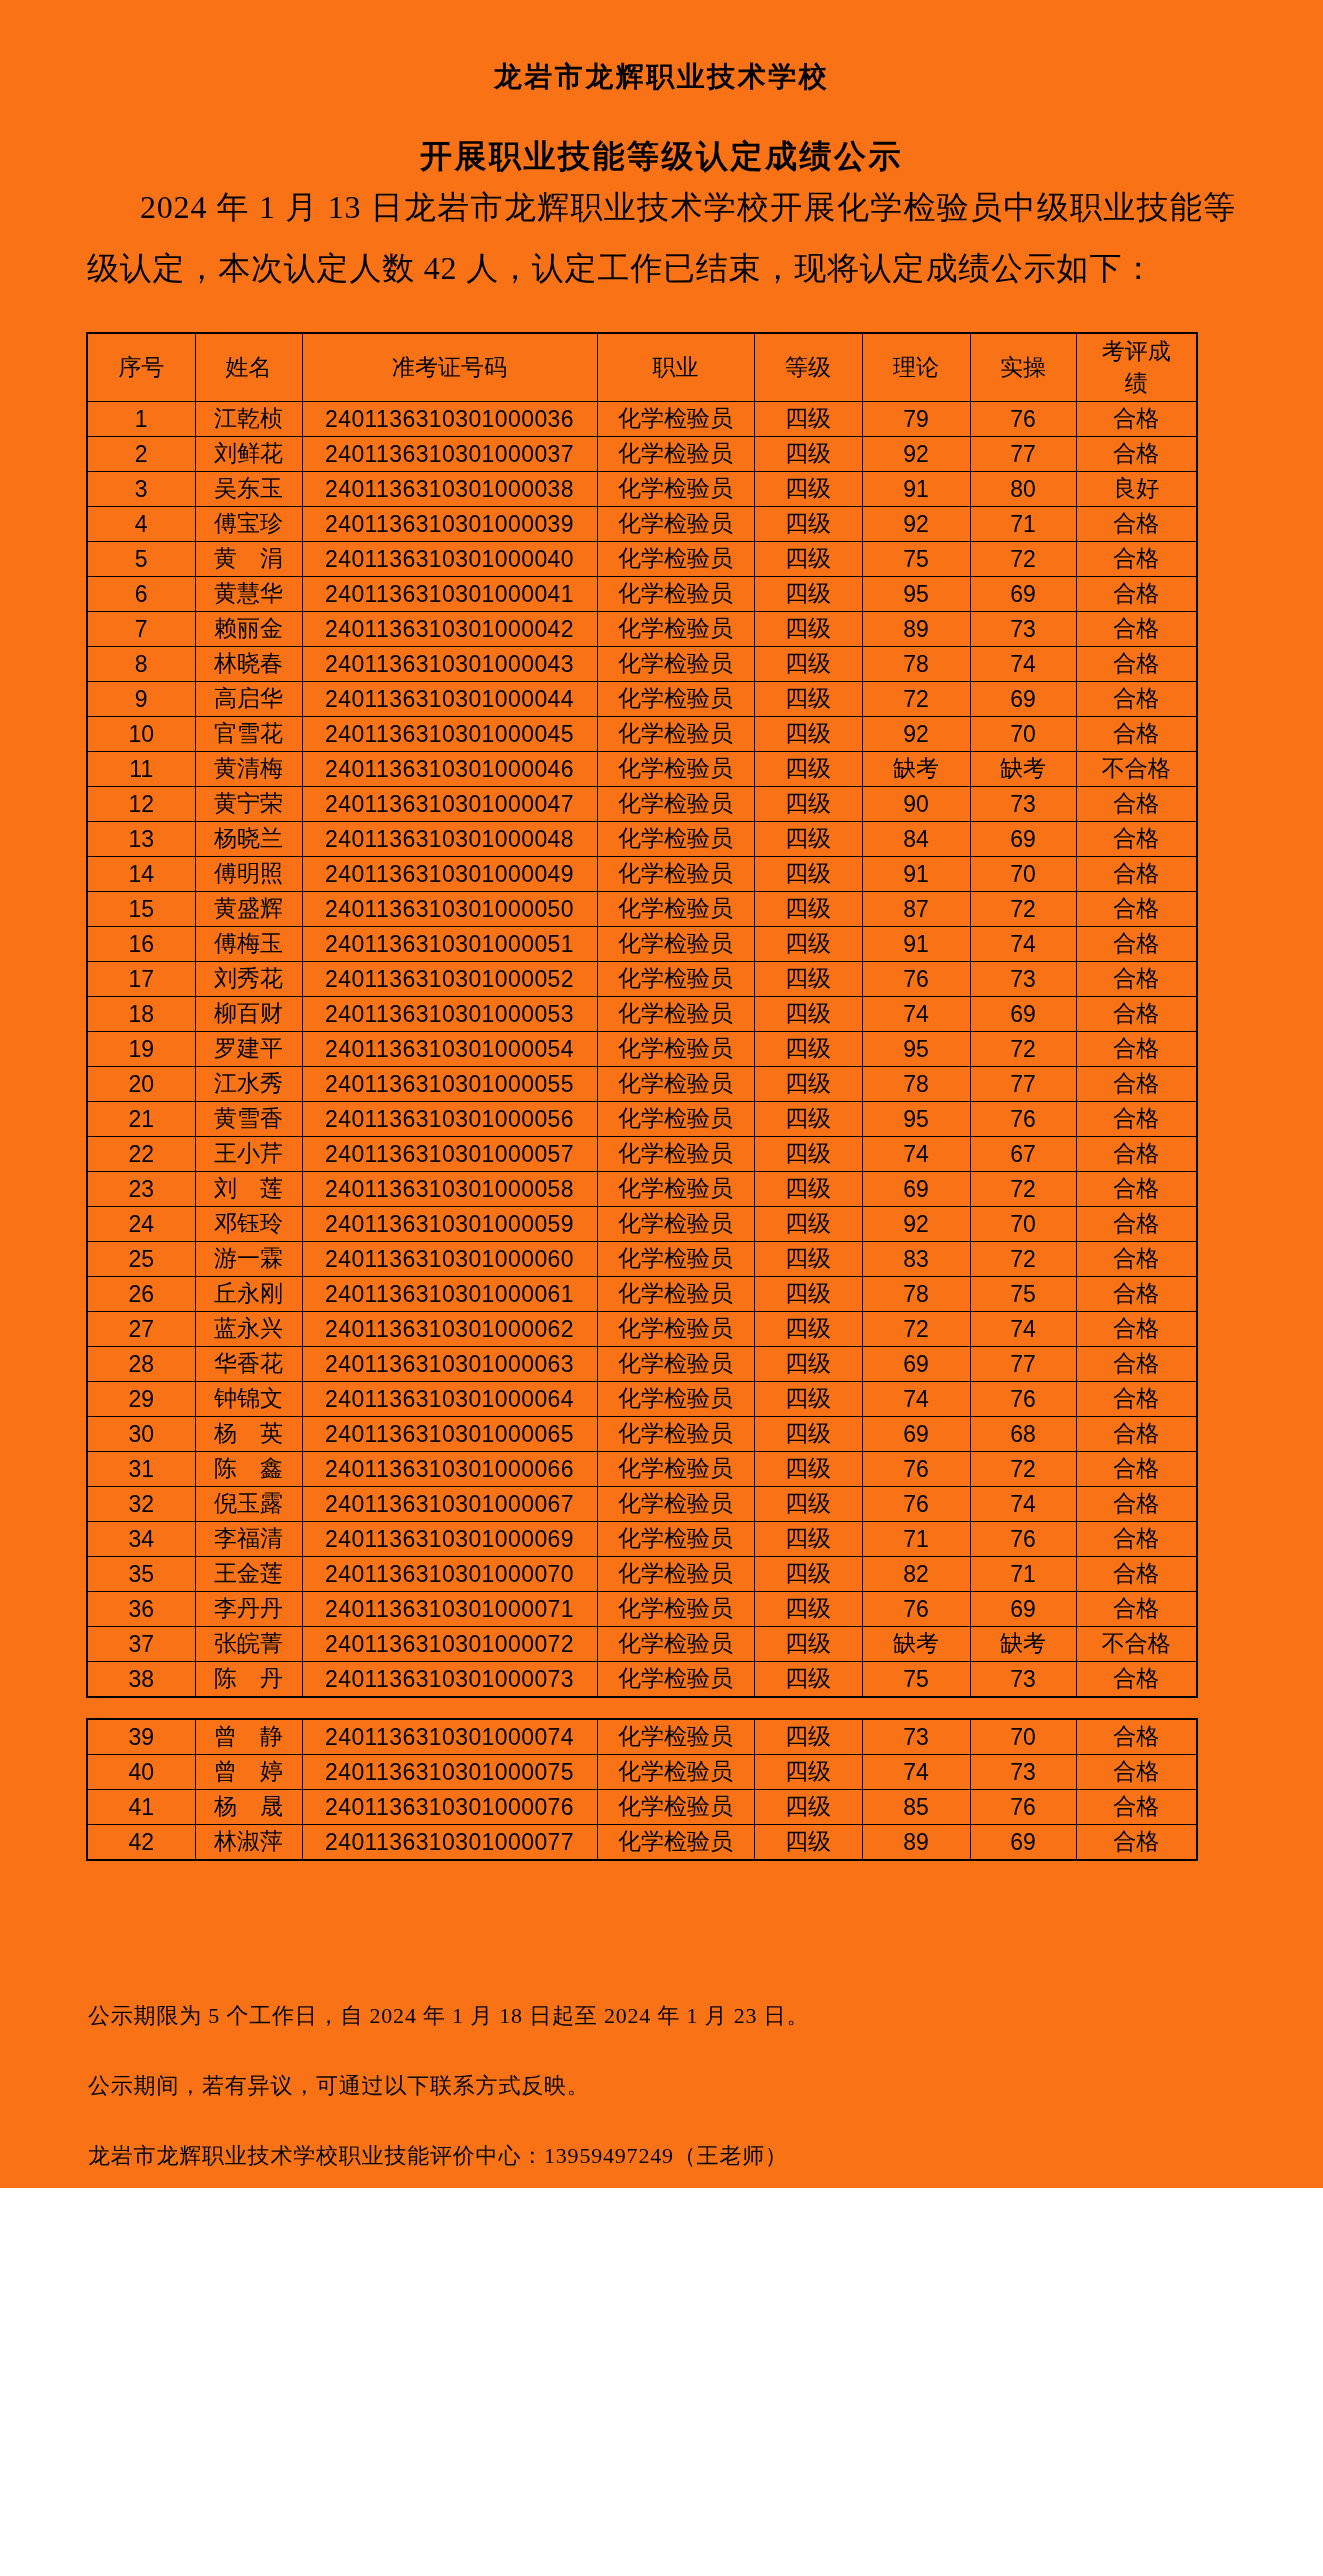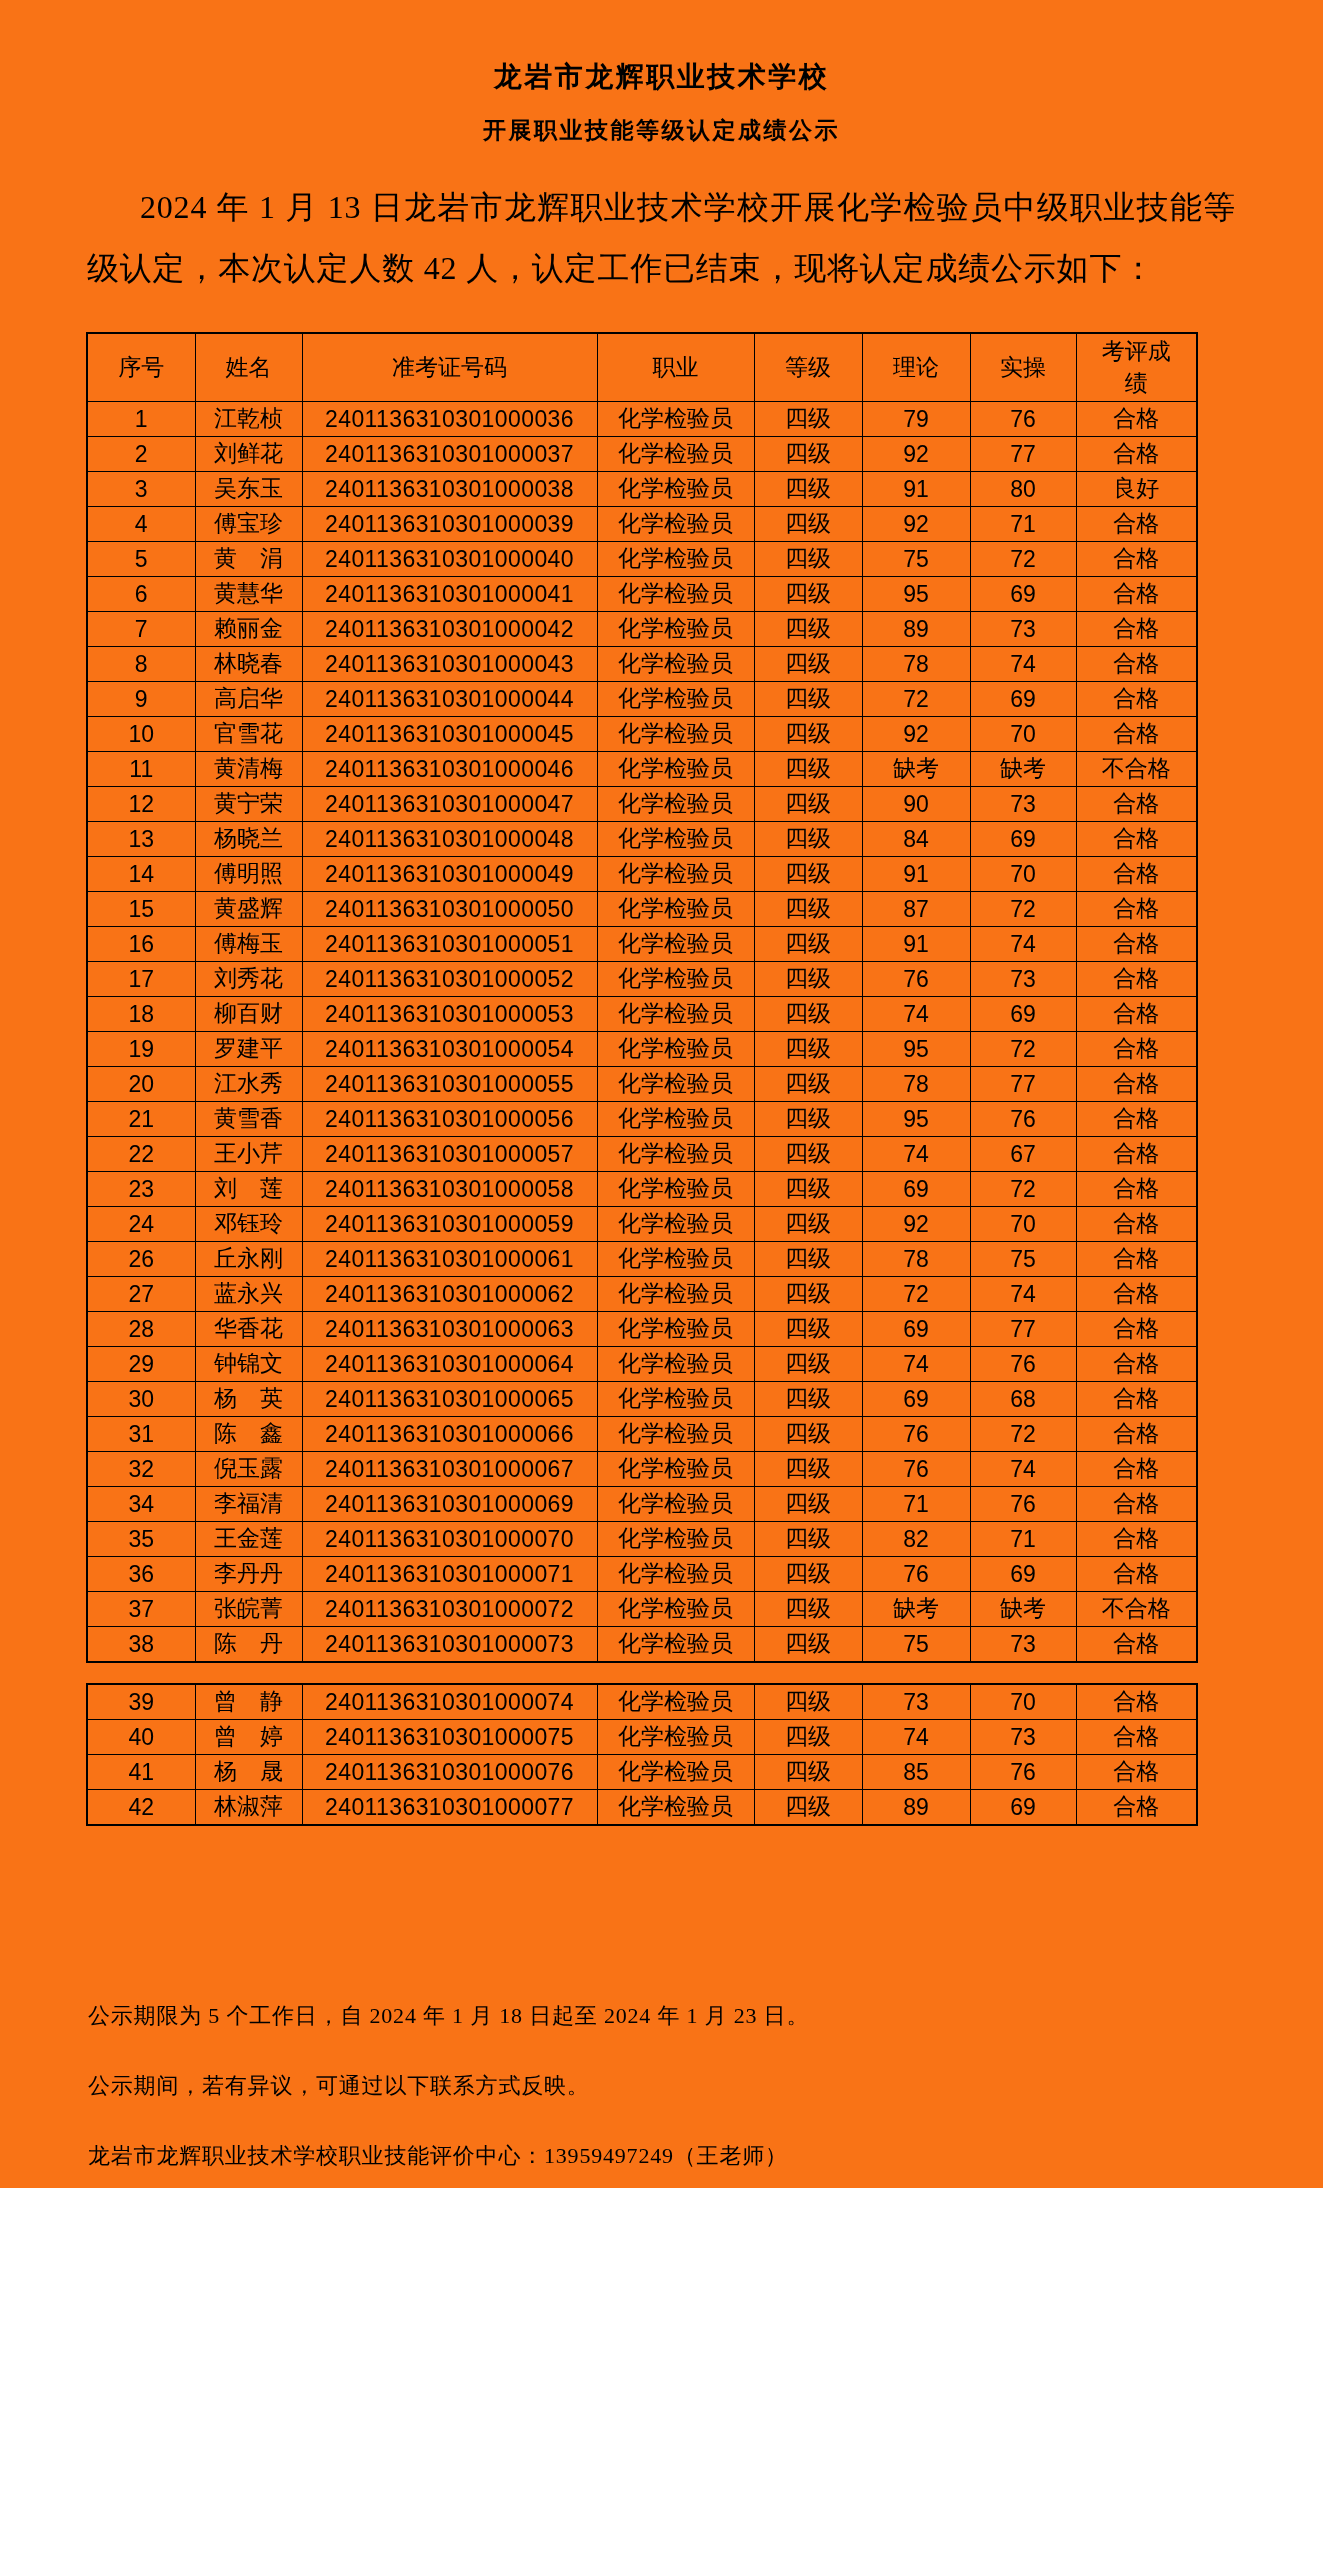--- a/index.html
+++ b/index.html
@@ -14,25 +14,25 @@
   }
   .doc-title{
     position:absolute; left:0; top:58px; width:100%;
     text-align:center;
     font-family:"Liberation Sans", sans-serif;
     font-weight:bold;
     font-size:28px; line-height:38px;
     letter-spacing:2.5px;
   }
   .doc-subtitle{
-    position:absolute; left:0; top:111px; width:100%;
+    position:absolute; left:0; top:137px; width:100%;
     text-align:center;
     font-family:"Liberation Sans", sans-serif;
     font-weight:bold;
-    font-size:23px; line-height:38px;
+    font-size:32px; line-height:38px;
     letter-spacing:2.5px;
   }
   .intro{
     position:absolute; left:87px; top:177px; width:1149px;
     font-size:32px; line-height:61px;
     text-align:justify;
     text-indent:53px;
     letter-spacing:0.8px;
   }
   #table-area{ position:absolute; left:86px; top:332px; width:1112px; }
@@ -364,20 +364,30 @@
             <td class="num">24</td>
             <td>邓钰玲</td>
             <td class="ticket">2401136310301000059</td>
             <td>化学检验员</td>
             <td>四级</td>
             <td class="num">92</td>
             <td class="num">70</td>
             <td>合格</td>
           </tr>
           <tr>
+            <td class="num">25</td>
+            <td>游一霖</td>
+            <td class="ticket">2401136310301000060</td>
+            <td>化学检验员</td>
+            <td>四级</td>
+            <td class="num">83</td>
+            <td class="num">72</td>
+            <td>合格</td>
+          </tr>
+          <tr>
             <td class="num">26</td>
             <td>丘永刚</td>
             <td class="ticket">2401136310301000061</td>
             <td>化学检验员</td>
             <td>四级</td>
             <td class="num">78</td>
             <td class="num">75</td>
             <td>合格</td>
           </tr>
           <tr>

